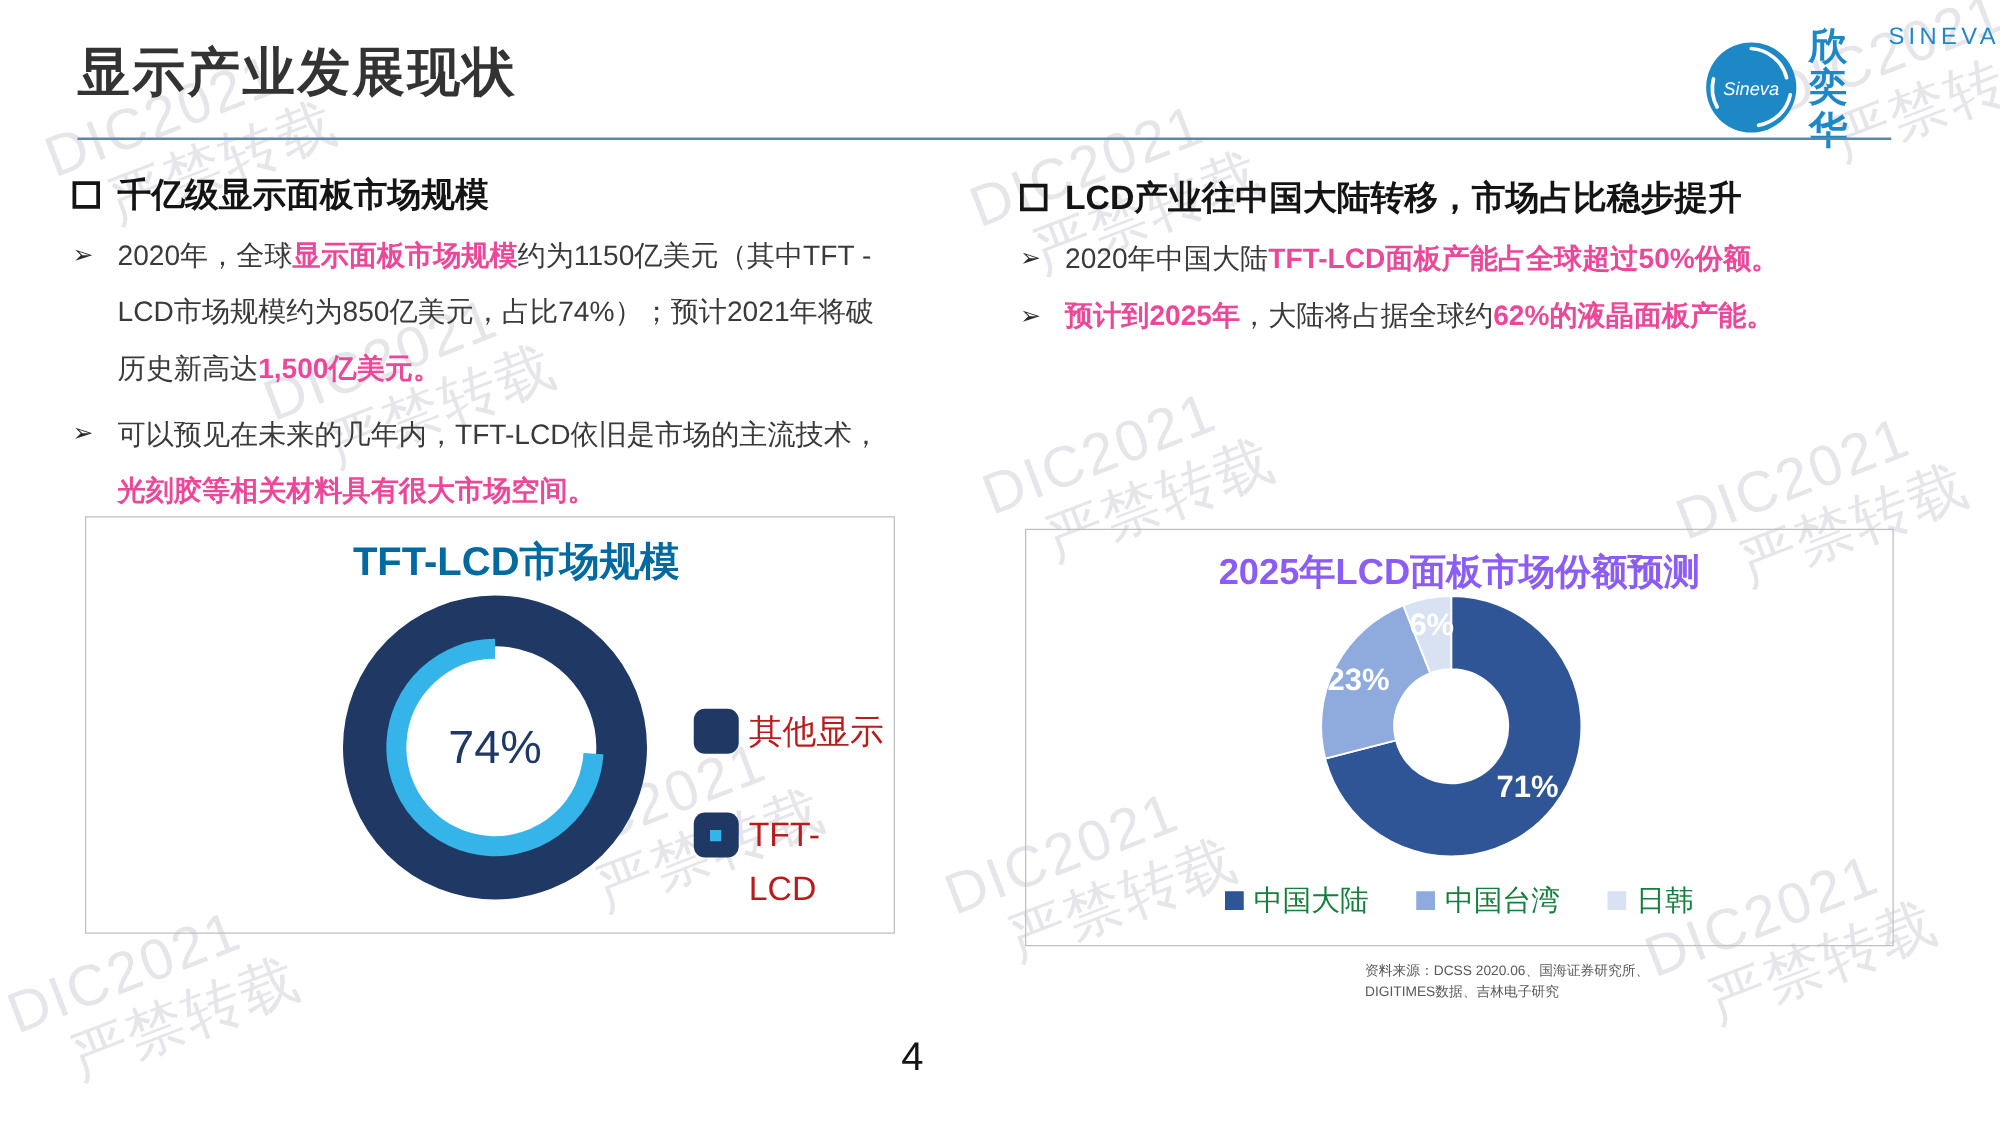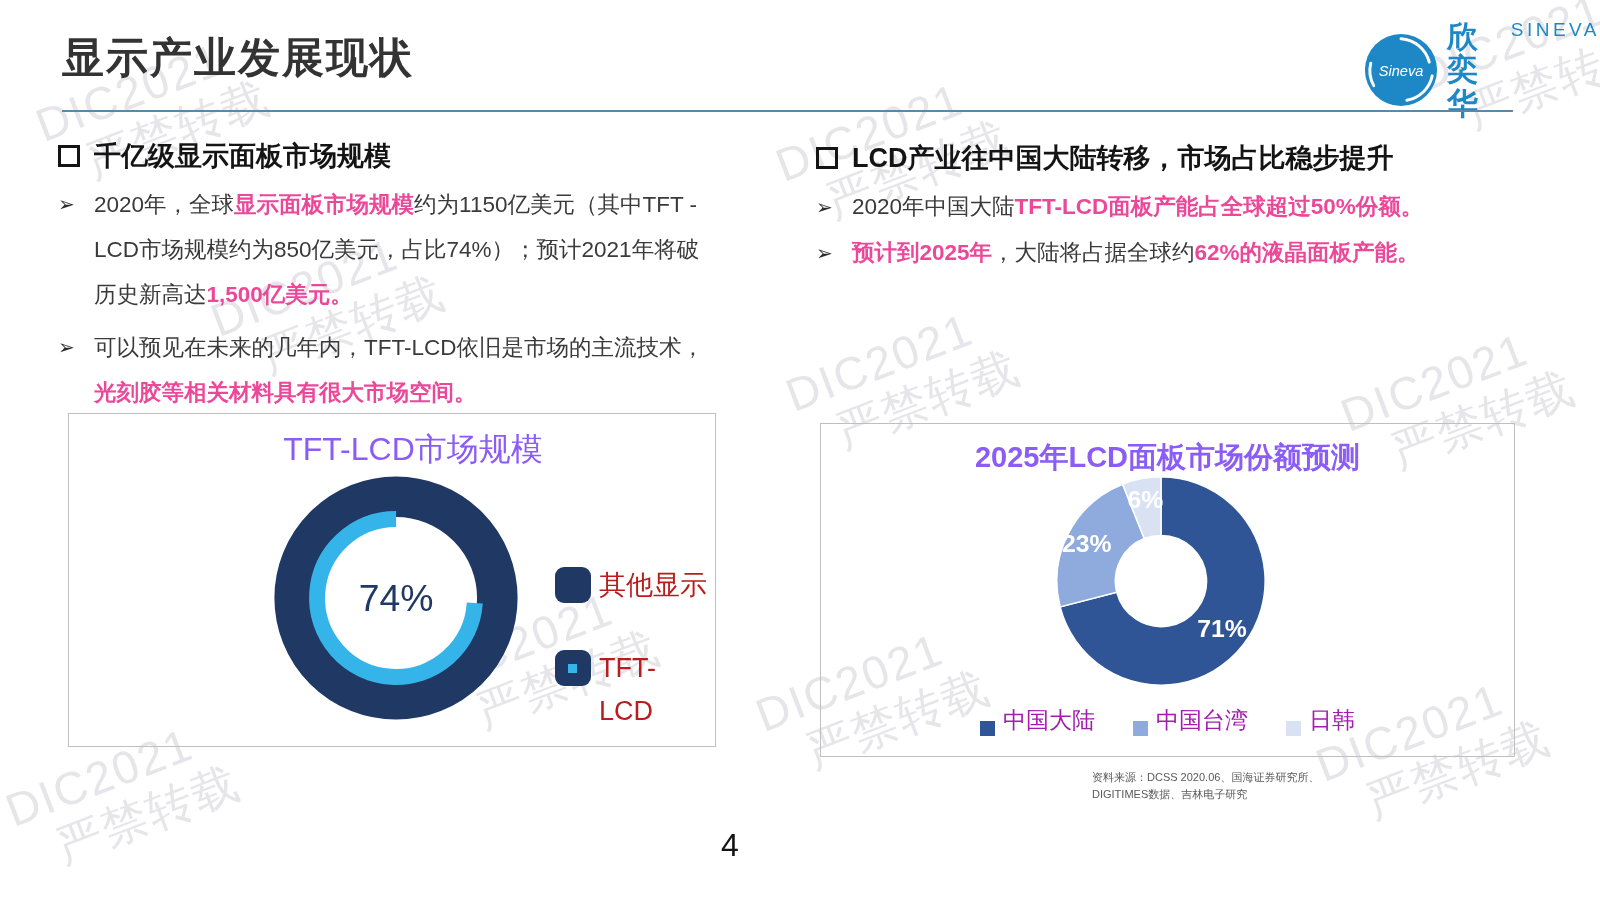--- a/index.html
+++ b/index.html
@@ -37,40 +37,40 @@
   .bullet .tx{font-size:22.5px;color:#3a3a3a;line-height:45px;max-width:650px;}
   #sec-right .bullet{margin-bottom:0;}
   #sec-right .bullet .mk,#sec-right .bullet .tx{line-height:46px;}
   .b{font-weight:bold;color:#ec4899;}
 
   
   .panel{position:absolute;border:1.5px solid #BFBFBF;}
   #panel-left{left:68px;top:413px;width:646px;height:332px;}
   #panel-right{left:820px;top:423px;width:693px;height:332px;}
   .panel-title{position:absolute;top:14px;left:0;width:100%;text-align:center;box-sizing:border-box;}
-  #panel-left .panel-title{font-size:32px;font-weight:normal;color:#8b5cf6;padding-left:42px;}
+  #panel-left .panel-title{font-size:32px;font-weight:bold;color:#0369a1;padding-left:42px;}
   #panel-right .panel-title{font-size:29px;font-weight:bold;color:#8b5cf6;}
   #donut-left{position:absolute;left:199px;top:53px;width:256px;height:262px;}
   #pie-right{position:absolute;left:221px;top:38px;width:238px;height:238px;}
   svg{overflow:visible;}
   svg text{font-family:"Liberation Sans","DejaVu Sans",sans-serif;}
   #donut-center{fill:#1F3864;font-size:35px;}
   .slice-label{fill:#ffffff;font-weight:bold;font-size:25px;}
 
   
   #legend-left{position:absolute;left:486px;top:150px;display:flex;flex-direction:column;gap:40px;}
   .lg-row{display:flex;gap:8px;align-items:flex-start;}
   .lg-sw{width:36px;height:36px;border-radius:9px;flex:0 0 auto;position:relative;margin-top:3px;}
   .lg-dot{position:absolute;width:9px;height:9px;left:13px;top:14px;}
   .lg-lines{font-size:27px;color:#b91c1c;font-weight:500;line-height:43px;}
 
   
   #legend-right{position:absolute;bottom:20px;left:0;width:100%;display:flex;
       justify-content:center;gap:38px;}
-  .lgr{display:flex;align-items:flex-end;gap:8px;font-size:23px;color:#a21caf;}
+  .lgr{display:flex;align-items:center;gap:8px;font-size:23px;color:#15803d;}
   .lgr-sw{width:15px;height:15px;flex:0 0 auto;}
 
   
   .source{position:absolute;left:1092px;top:769px;font-size:11px;color:#595959;line-height:1.55;}
   .pageno{position:absolute;left:698px;top:827px;width:64px;text-align:center;
       font-size:32px;color:#141414;}
 </style>
 </head>
 <body>
 

